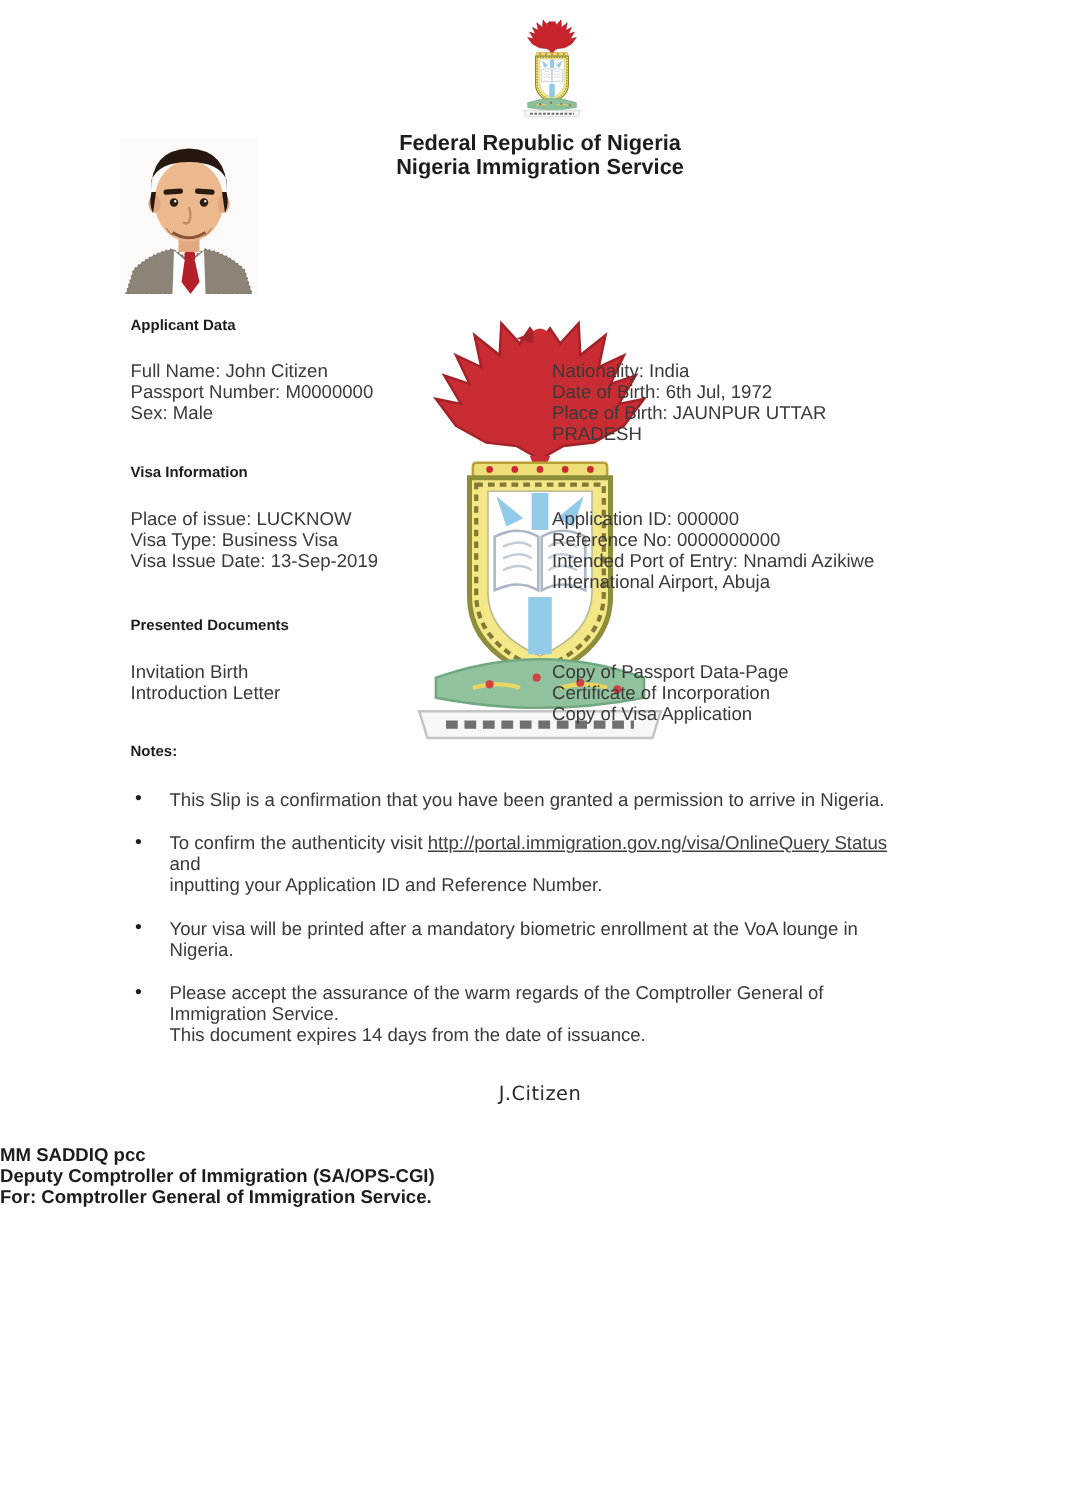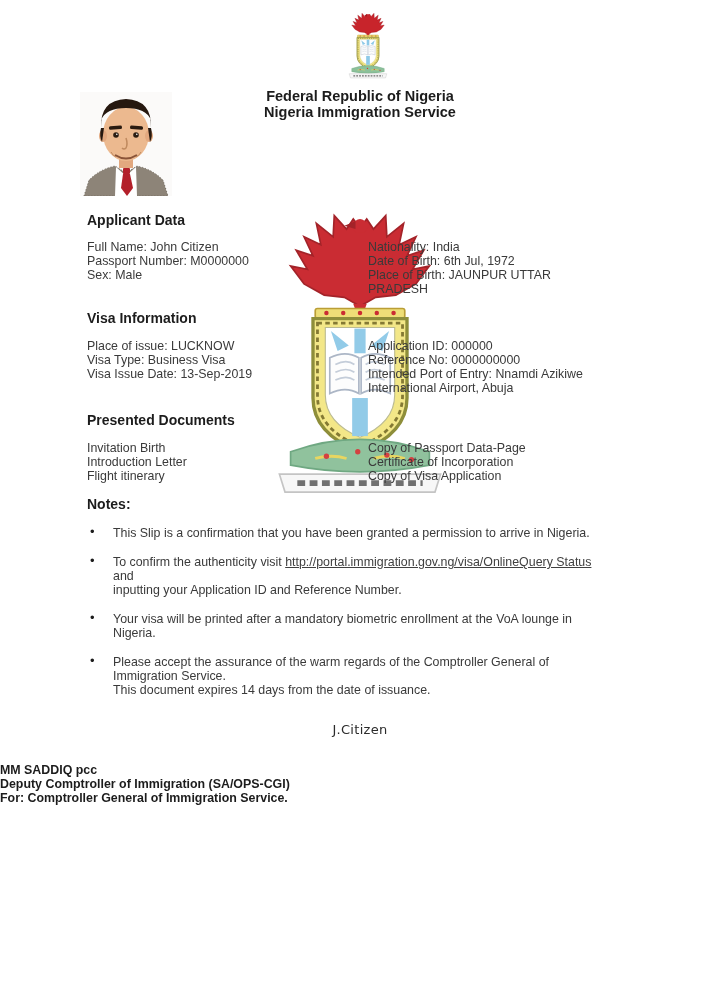--- a/index.html
+++ b/index.html
@@ -8,21 +8,21 @@
   
   .crest-small{position:absolute;left:341px;top:12px;width:54px;height:68px;}
   .doc-title{position:absolute;left:0;right:0;top:88px;text-align:center;
              font-weight:bold;font-size:14.5px;line-height:16px;color:#1c1c1c;}
   
   .photo{position:absolute;left:80px;top:92px;width:92px;height:104px;background:#fbfaf9;}
   
   .watermark{position:absolute;left:248px;top:210px;width:224px;height:291px;z-index:0;opacity:.96;}
   .content{position:relative;z-index:1;}
   
-  .sec-heading{position:absolute;left:87px;font-weight:bold;font-size:14px;color:#1c1c1c;text-align:right;}
+  .sec-heading{position:absolute;left:87px;font-weight:bold;font-size:10px;color:#1c1c1c;text-align:right;}
   .col{position:absolute;font-size:12.4px;line-height:14px;}
   .col .line{white-space:pre-line;}
   .col-left{left:87px;width:265px;}
   .col-right{left:368px;width:245px;}
   
   .notes-list{position:absolute;left:88px;top:526px;width:512px;margin:0;padding:0;list-style:none;
               font-size:12.4px;line-height:14px;}
   .notes-list li{position:relative;padding-left:25px;margin-bottom:15px;}
   .notes-list li::before{content:"\2022";position:absolute;left:2px;top:-1px;font-size:13px;color:#1c1c1c;}
   .notes-list .pre{white-space:pre-line;}
@@ -158,21 +158,20 @@
       <div class="line">Application ID: 000000</div>
       <div class="line">Reference No: 0000000000</div>
       <div class="line">Intended Port of Entry: Nnamdi Azikiwe
 International Airport, Abuja</div>
     </div>
 
     <div class="sec-heading" style="top:412px">Presented Documents</div>
     <div class="col col-left" style="top:441px">
       <div class="line">Invitation Birth</div>
       <div class="line">Introduction Letter</div>
-      <div class="line">Flight itinerary</div>
     </div>
     <div class="col col-right" style="top:441px">
       <div class="line">Copy of Passport Data-Page</div>
       <div class="line">Certificate of Incorporation</div>
       <div class="line">Copy of Visa Application</div>
     </div>
 
     <div class="sec-heading" style="top:496px">Notes:</div>
     <ul class="notes-list">
       <li>

